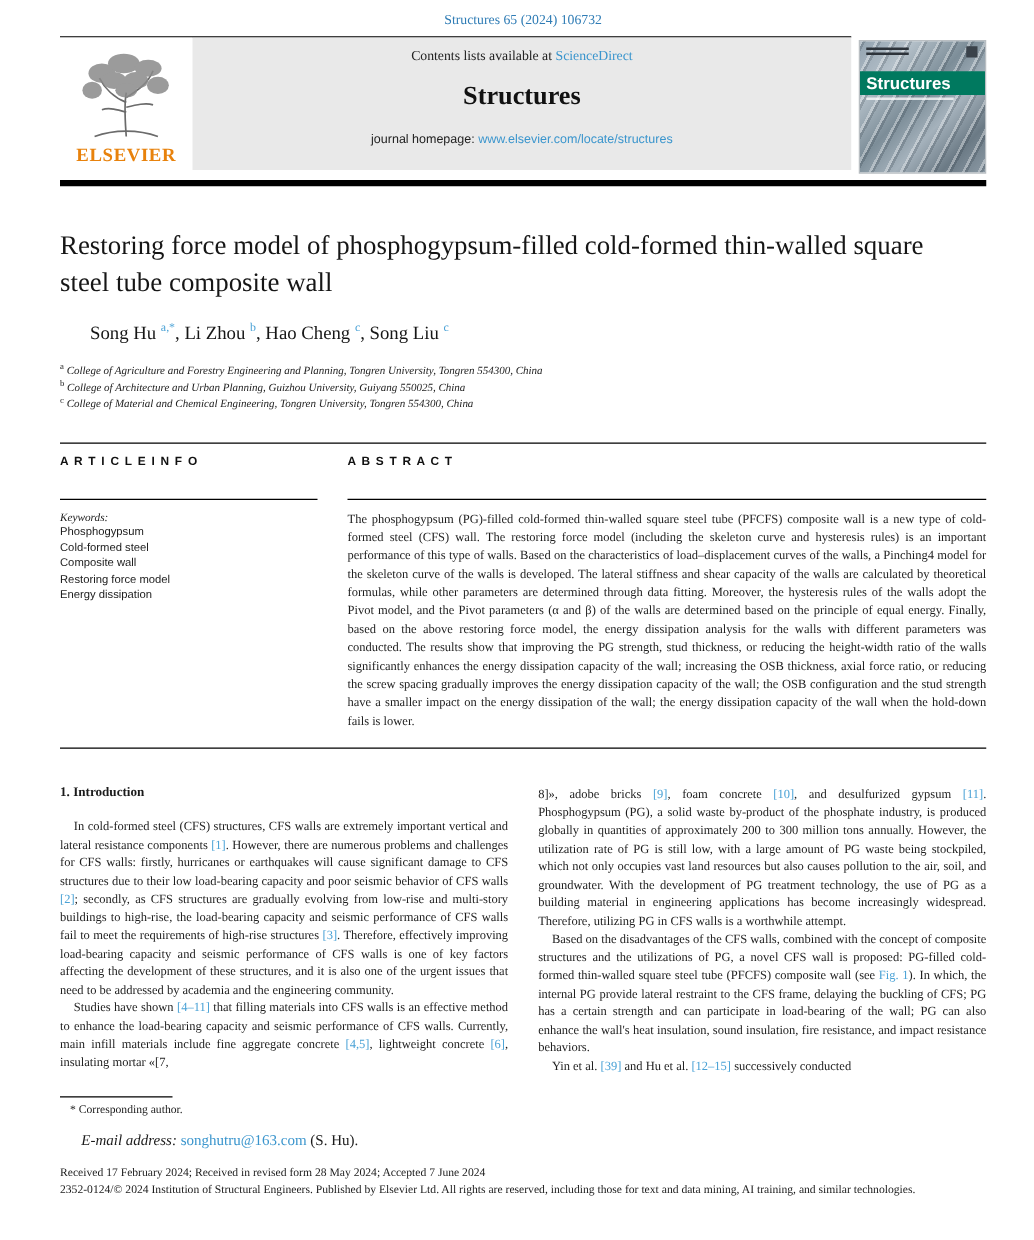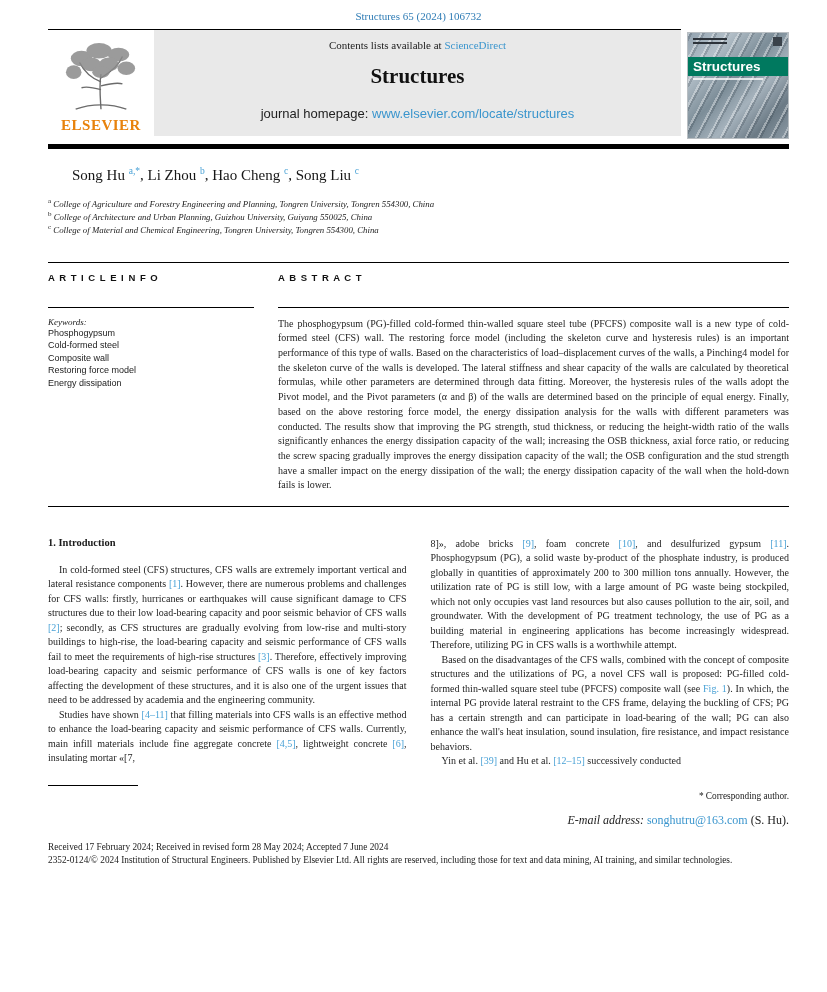--- a/index.html
+++ b/index.html
@@ -16,21 +16,21 @@
     border-top:1.5px solid #000;display:flex;align-items:stretch;
     margin-right:108px;height:106px;
   }
   .logo-box{width:106px;background:#fff;display:flex;flex-direction:column;align-items:center;justify-content:flex-end;padding-bottom:2px;}
   .logo-tree{width:78px;height:76px;}
   .logo-word{font-family:"Liberation Serif",serif;font-size:15px;letter-spacing:.5px;color:#e8820c;font-weight:bold;}
   .band{flex:1;background:#e9e9e9;text-align:center;padding-top:9px;height:97px;}
   .contents-line{font-size:11px;color:#222;}
   .link{color:#3a95cd;text-decoration:none;}
   .journal-title{font-size:21px;font-weight:600;margin-top:13px;color:#111;}
-  .homepage-line{font-family:"Liberation Sans",sans-serif;font-size:13px;margin-top:17px;color:#222;}
+  .homepage-line{font-family:"Liberation Sans",sans-serif;font-size:10px;margin-top:17px;color:#222;}
   .cover{
     position:absolute;right:0;top:3px;width:100px;height:105px;border:1px solid #b9bec2;
     background:linear-gradient(133deg,#93a3b0 0%,#b3bfc8 22%,#7c8d98 45%,#a5b2bc 63%,#6b7a85 82%,#8b99a4 100%);
     overflow:hidden;
   }
   .cover:after{
     content:"";position:absolute;inset:0;
     background:repeating-linear-gradient(118deg,rgba(255,255,255,.35) 0 2px,rgba(20,30,40,.18) 2px 4px,transparent 4px 11px);
   }
   .cover-meta1{position:absolute;top:5px;left:5px;width:34px;height:2px;background:#2d333a;box-shadow:0 4px 0 #2d333a;z-index:2;}
@@ -62,21 +62,21 @@
   .abs-text{font-size:10px;line-height:1.47;text-align:justify;margin-top:9px;color:#1d1d1d;}
   .section-bottom{border-bottom:1.6px solid #000;padding-bottom:13px;}
   
   .intro{display:flex;gap:24px;margin-top:30px;}
   .col{flex:1;min-width:0;}
   .intro-heading{font-size:10.5px;font-weight:bold;margin-bottom:15px;}
   .col p{font-size:10px;line-height:1.45;text-align:justify;margin:0;color:#1d1d1d;}
   .col p.indent{text-indent:11px;}
   .cite{color:#4aa2d6;}
   
-  .footnote{margin-top:16px;text-align:right;}
+  .footnote{margin-top:16px;}
   .fn-rule{width:90px;border-top:1px solid #000;margin-bottom:5px;}
   .fn-line1{font-size:9.3px;padding-left:8px;}
   .fn-line2{font-size:12px;padding-left:17px;margin-top:12px;}
   .fn-label{font-style:italic;}
   .footer{margin-top:13px;font-size:9.3px;line-height:1.42;}
   .footer .doi{display:block;margin-bottom:2px;}
 </style>
 </head>
 <body>
 
@@ -117,20 +117,21 @@
     </div>
     <div class="cover">
       <div class="cover-meta1"></div>
       <div class="cover-logo-sq"></div>
       <div class="cover-band">Structures</div>
       <div class="cover-sub"></div>
     </div>
   </div>
   <div class="thick-bar"></div>
 
+  <div class="art-title">Restoring force model of phosphogypsum-filled cold-formed thin-walled square steel tube composite wall</div>
 
   <div class="authors">
     <span><span>Song Hu</span> <sup>a,*</sup><span>, </span></span><span><span>Li Zhou</span> <sup>b</sup><span>, </span></span><span><span>Hao Cheng</span> <sup>c</sup><span>, </span></span><span><span>Song Liu</span> <sup>c</sup></span>
   </div>
 
   <div class="affils">
     <div><sup>a</sup><span> College of Agriculture and Forestry Engineering and Planning, Tongren University, Tongren 554300, China</span></div>
     <div><sup>b</sup><span> College of Architecture and Urban Planning, Guizhou University, Guiyang 550025, China</span></div>
     <div><sup>c</sup><span> College of Material and Chemical Engineering, Tongren University, Tongren 554300, China</span></div>
   </div>

